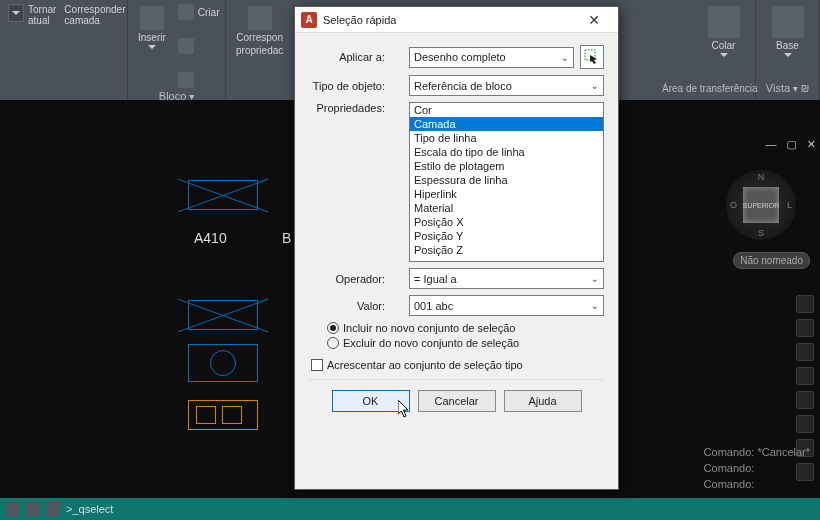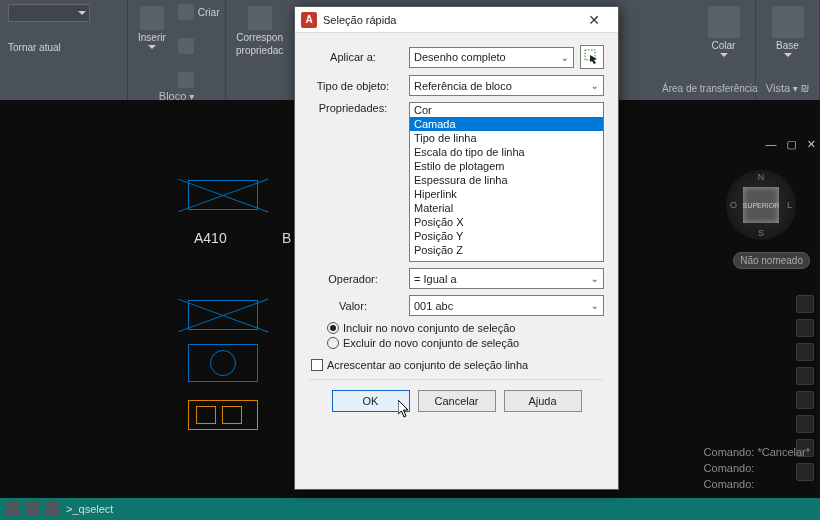--- a/index.html
+++ b/index.html
@@ -23,21 +23,21 @@
   .rect .x2{transform:rotate(-20deg)}
   .circ{position:absolute;border:1px solid #0070c0;border-radius:50%}
   .ctext{position:absolute;color:#dcdfe2;font-size:14px}
   .dialog{position:absolute;left:294px;top:6px;width:325px;height:484px;background:#f0f0f0;border:1px solid #5a5a5a;box-shadow:2px 2px 12px rgba(0,0,0,.55);display:flex;flex-direction:column}
   .titlebar{height:26px;background:#fff;display:flex;align-items:center;padding:0 6px;border-bottom:1px solid #dcdcdc}
   .app-icon{width:16px;height:16px;background:#c0392b;border-radius:2px;display:flex;align-items:center;justify-content:center;color:#fff;font-weight:bold;font-size:10px;margin-right:6px}
   .title-txt{flex:1;color:#222}
   .close-btn{width:36px;height:22px;display:flex;align-items:center;justify-content:center;cursor:pointer;font-size:14px;color:#333}
   .dlg-body{flex:1;padding:12px 14px 6px 14px;color:#222}
   .frow{display:flex;align-items:center;margin-bottom:6px}
-  .flabel{width:100px;text-align:center;padding-right:12px;color:#222}
+  .flabel{width:100px;text-align:right;padding-right:24px;color:#222}
   .combo{flex:1;height:21px;background:#fff;border:1px solid #7a7a7a;display:flex;align-items:center;padding:0 4px;justify-content:space-between;cursor:pointer}
   .combo-chev{color:#555;font-size:10px}
   .pick-btn{width:24px;height:24px;border:1px solid #7a7a7a;margin-left:6px;display:flex;align-items:center;justify-content:center;background:#fff;cursor:pointer}
   .pick-btn svg{width:16px;height:16px}
   .listbox{flex:1;height:160px;background:#fff;border:1px solid #7a7a7a;overflow-y:scroll}
   .listitem{padding:1px 4px;cursor:pointer;color:#222}
   .listitem.sel{background:#0078d7;color:#fff}
   .section-txt{margin:6px 0 4px 2px}
   .radio-row,.check-row{display:flex;align-items:center;gap:4px;margin:3px 0 3px 18px;cursor:pointer}
   .radio{width:12px;height:12px;border:1px solid #555;border-radius:50%;display:flex;align-items:center;justify-content:center}
@@ -63,21 +63,21 @@
   .cursor-arrow{position:absolute;width:14px;height:18px;left:398px;top:400px;z-index:50}
   ::-webkit-scrollbar{width:15px}
   ::-webkit-scrollbar-track{background:#efefef;border-left:1px solid #ccc}
   ::-webkit-scrollbar-thumb{background:#c4c4c4;border:2px solid #efefef}
 </style>
 </head>
 <body>
 
 <div class="ribbon">
   <div class="ribbon-group" style="width:128px">
-    <div class="ribbon-top" style="flex-direction:column;gap:20px">
+    <div class="ribbon-top" style="flex-direction:row;gap:4px">
       <div class="dropdown-small">
           <div class="chev"></div>
         </div>
       <div class="rg-txt">Tornar atual</div>
       <div style="height:30px"></div>
       <div class="rg-txt">Corresponder camada</div>
     </div>
   </div>
   <div class="ribbon-group" style="width:98px">
     <div class="ribbon-top">
@@ -251,21 +251,21 @@
     <div class="radio-row">
       <div class="radio checked"></div>
       <span>Incluir no novo conjunto de seleção</span>
     </div>
     <div class="radio-row">
       <div class="radio"></div>
       <span>Excluir do novo conjunto de seleção</span>
     </div>
     <div class="check-row">
       <div class="checkbox"></div>
-      <span>Acrescentar ao conjunto de seleção linha</span>
+      <span>Acrescentar ao conjunto de seleção tipo</span>
     </div>
     <div class="dlg-buttons">
       <div class="dlg-btn primary">
           <span>OK</span>
         </div>
       <div class="dlg-btn">
           <span>Cancelar</span>
         </div>
       <div class="dlg-btn">
           <span>Ajuda</span>

